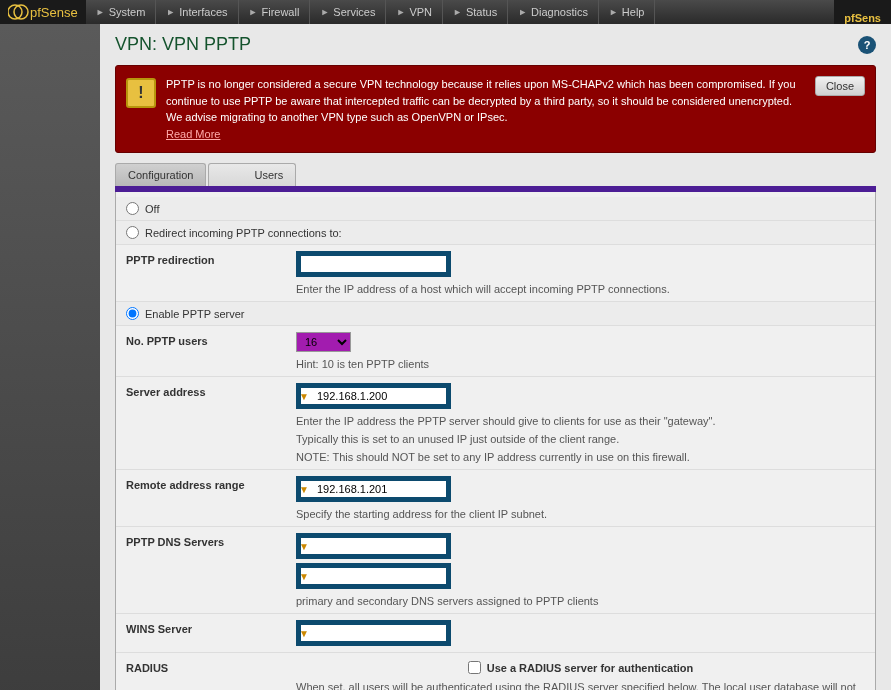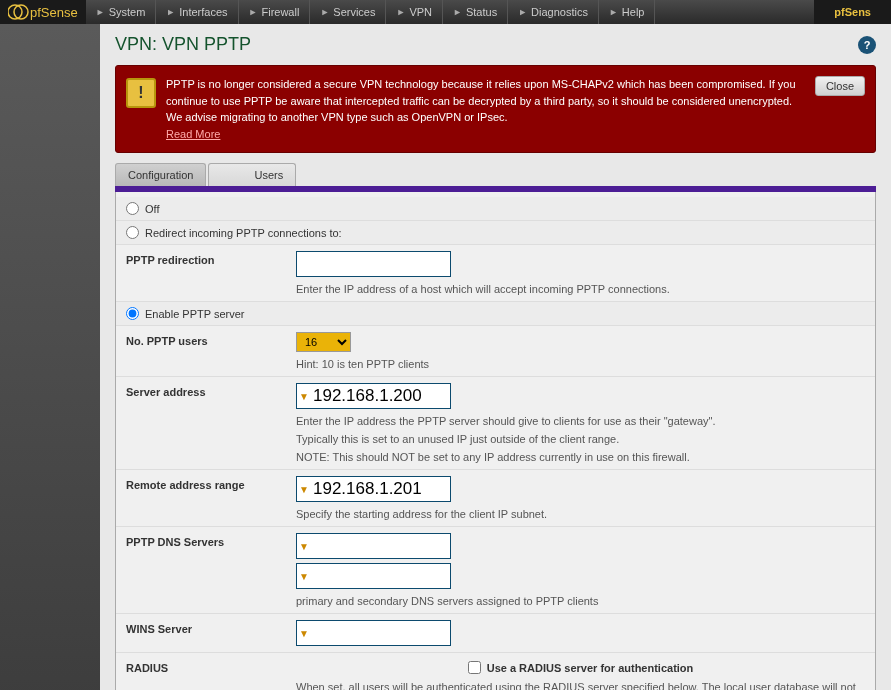--- a/index.html
+++ b/index.html
@@ -45,24 +45,24 @@
       font-size: 11px;
       border-right: 1px solid #555;
     }
     .nav-item .arrow {
       margin-right: 4px;
       color: #aaa;
       font-size: 9px;
     }
     .nav-right {
       background: #1a1a1a;
-      padding: 0 20px;
+      padding: 0 10px;
       height: 100%;
       display: flex;
-      align-items: center;
+      align-items: flex-end;
       color: #e8c040;
       font-weight: bold;
       font-size: 11px;
     }
 
     
     .main-layout {
       display: flex;
       min-height: calc(690px - 24px);
     }
@@ -218,23 +218,23 @@
       padding: 5px 10px;
       border-bottom: 1px solid #ddd;
       background: #ececec;
     }
     .radio-row label {
       font-size: 11px;
       color: #333;
     }
     input[type="radio"] { cursor: pointer; }
     input[type="text"], input[type="number"] {
-      border: 1px solid #0c4a6e;
+      border: 5px solid #0c4a6e;
       padding: 2px 4px;
-      font-size: 17px;
+      font-size: 11px;
       background: #fff;
       width: 155px;
     }
     .input-with-icon {
       display: flex;
       align-items: center;
       position: relative;
       width: 155px;
     }
     .input-with-icon .field-icon {
@@ -246,21 +246,21 @@
       color: #cc8800;
     }
     .input-with-icon input {
       padding-left: 16px;
       width: 155px;
     }
     select {
       border: 1px solid #999;
       padding: 2px 4px;
       font-size: 11px;
-      background: #eab308;
+      background: #a21caf;
       width: 55px;
     }
     input[type="checkbox"] { cursor: pointer; }
     .checkbox-row {
       display: flex;
       align-items: center;
       gap: 6px;
       padding: 2px 0;
       justify-content: center;
     }

